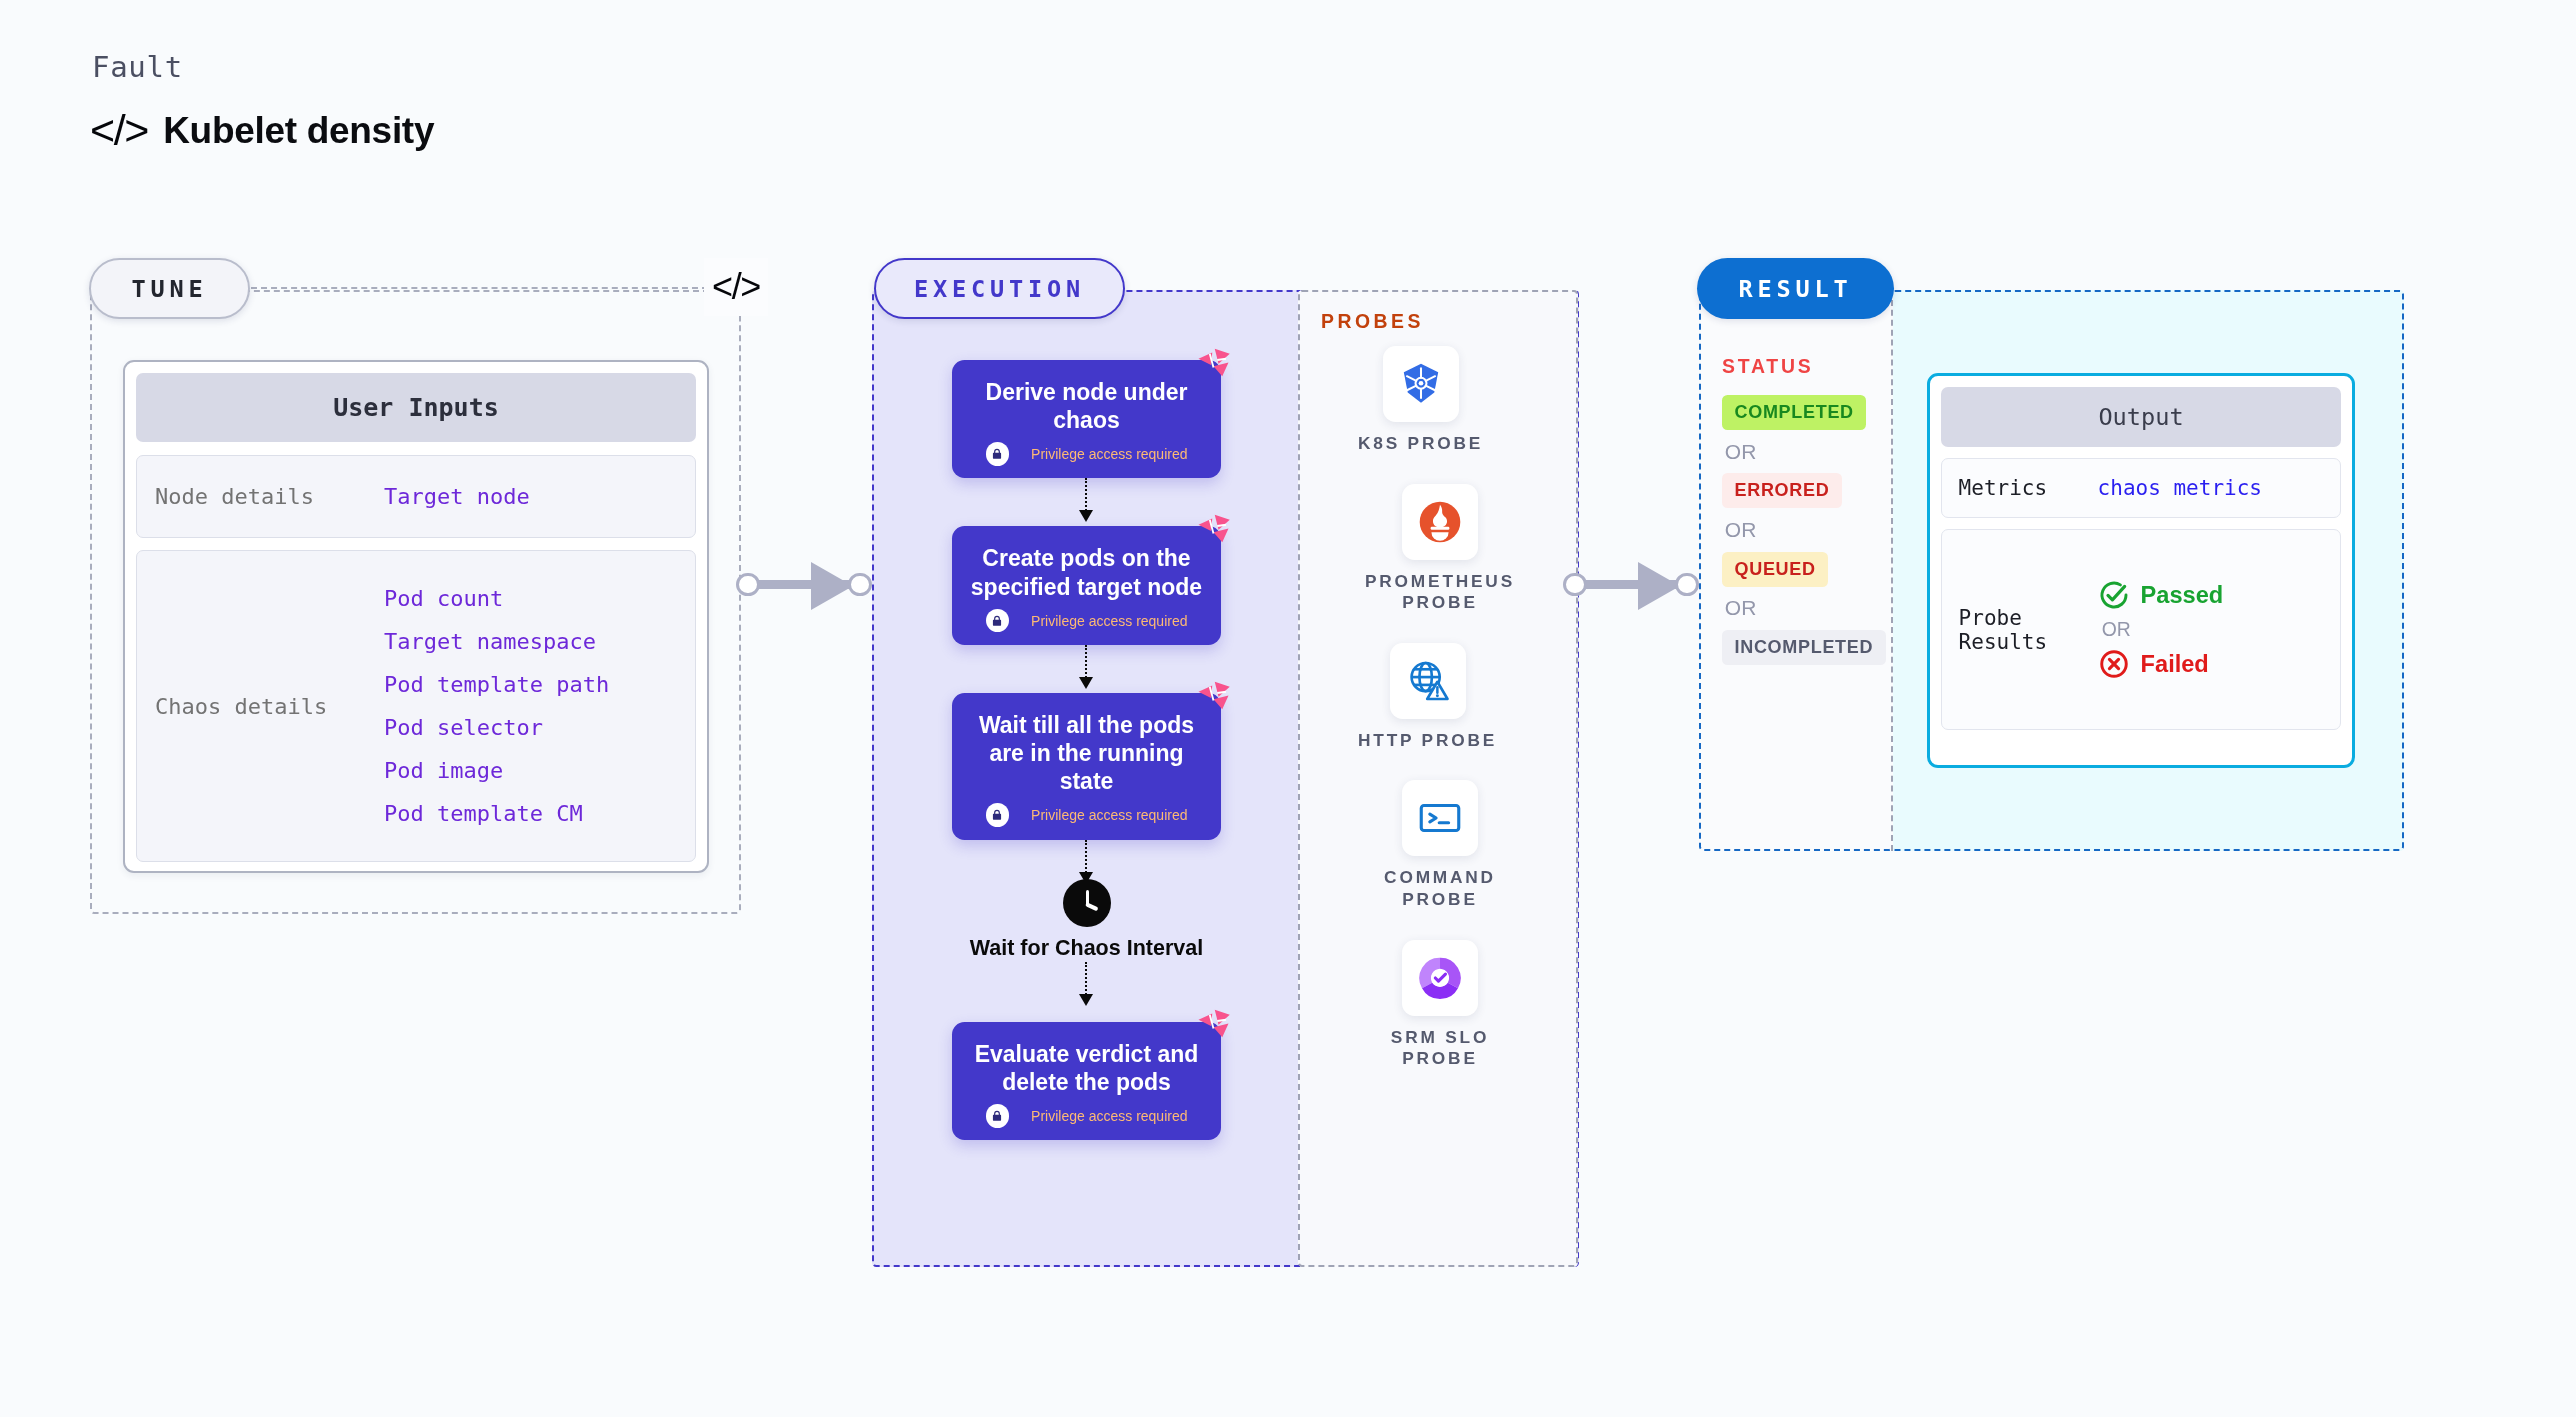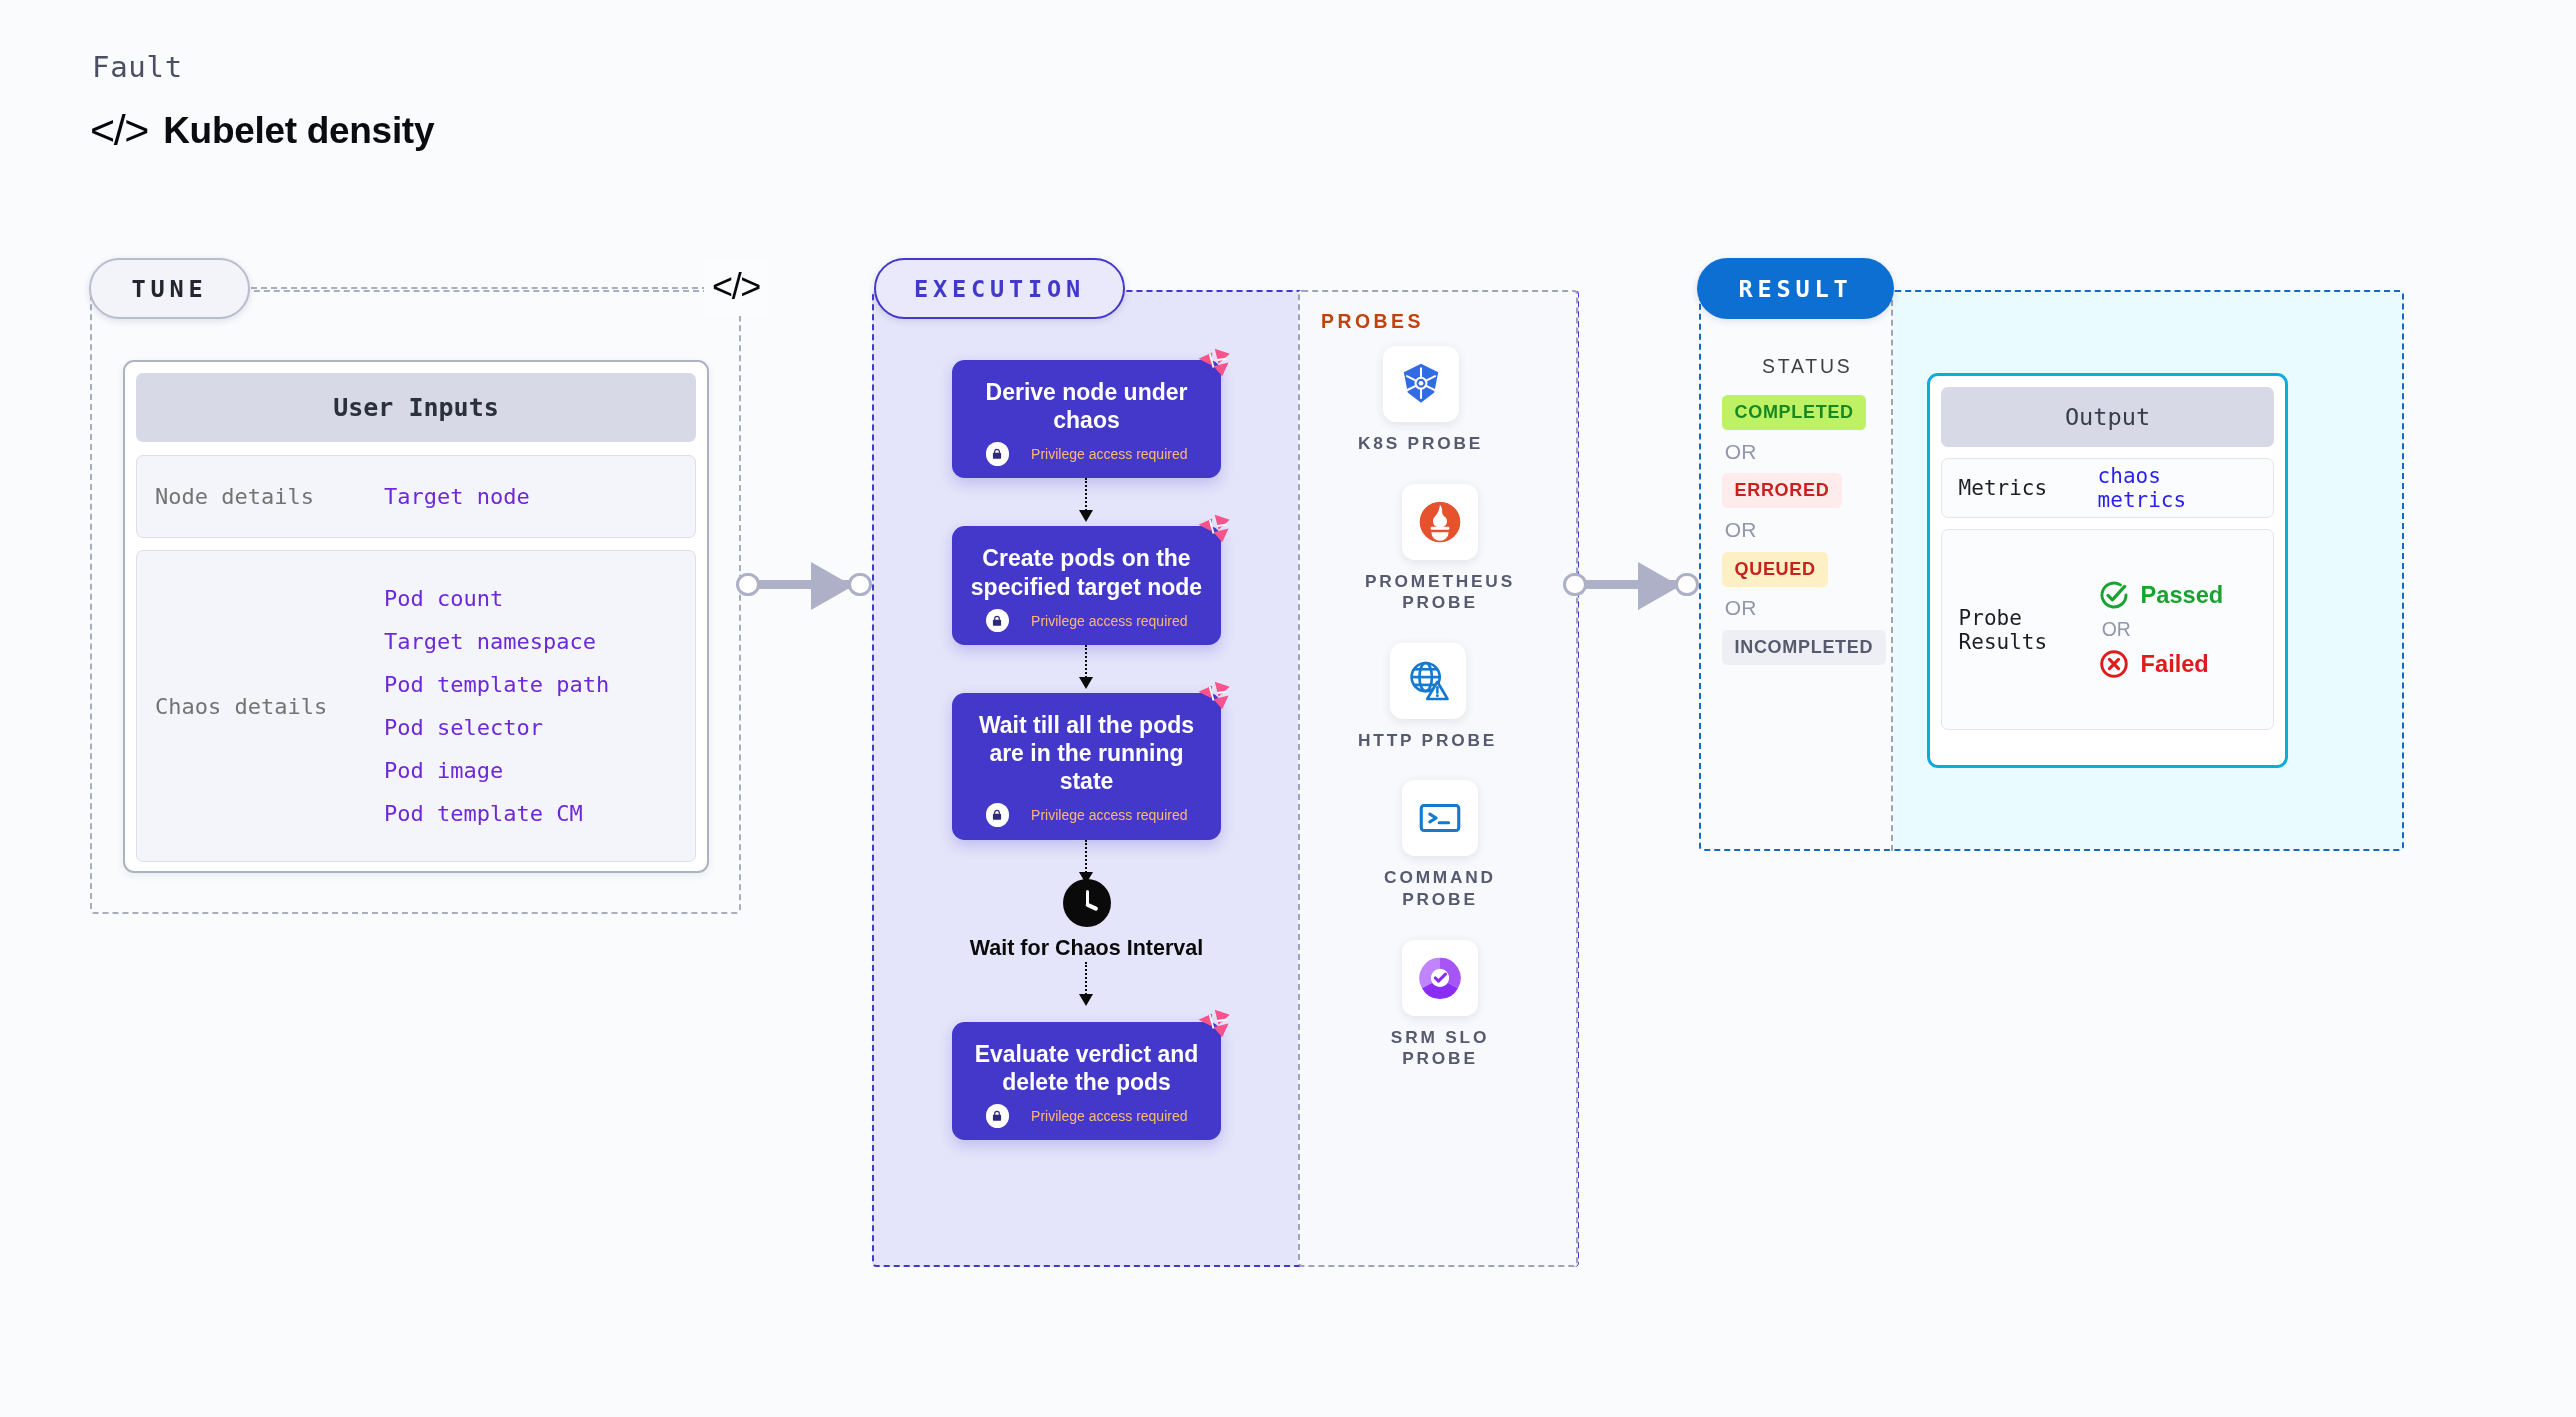--- a/index.html
+++ b/index.html
@@ -202,34 +202,34 @@
     border: 2.8px dashed #1668c4; border-radius: 4.2px; border-left: none;
     background: #e9fbfe;
   }
   #result-pill {
     left: 1697px; top: 258px; width: 197px; height: 61px;
     background: #0d6fd1; color: #ffffff; border: none;
     font-size: 23.6px; letter-spacing: 4.8px;
   }
   #status-label {
     position: absolute; left: 1722px; top: 355px;
-    font-size: 19.4px; font-weight: normal; letter-spacing: 2.8px; color: #404040; margin-left: 40px;
+    font-size: 19.4px; font-weight: bold; letter-spacing: 2.8px; color: #ef4444;
   }
   .status-list {
     position: absolute; left: 1722px; top: 395px;
     display: flex; flex-direction: column; align-items: flex-start; gap: 9.7px;
   }
   .status-badge {
     padding: 7px 12.5px; border-radius: 5.5px;
     font-size: 18px; font-weight: bold; letter-spacing: 0.7px;
   }
   .status-or { font-size: 21px; color: #9397ab; padding-left: 2.8px; }
 
   .output-card {
-    position: absolute; left: 1927px; top: 373px; width: 361px; height: 395px;
+    position: absolute; left: 1927px; top: 373px; width: 428px; height: 395px;
     background: #ffffff; border: 3.5px solid #0aace0; border-radius: 11px;
     padding: 11px;
   }
   .out-head {
     height: 60px; background: #d7d9e6; border-radius: 7px;
     display: flex; align-items: center; justify-content: center;
     font-family: "DejaVu Sans Mono", monospace;
     font-size: 23.6px; color: #3a3d4c;
   }
   .out-row {

